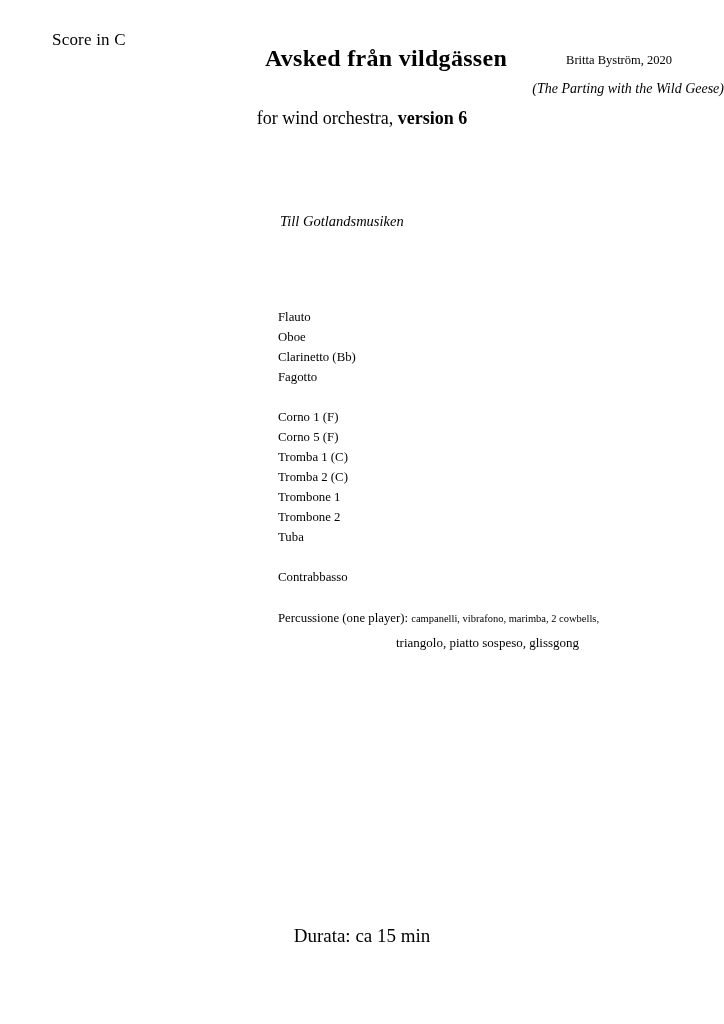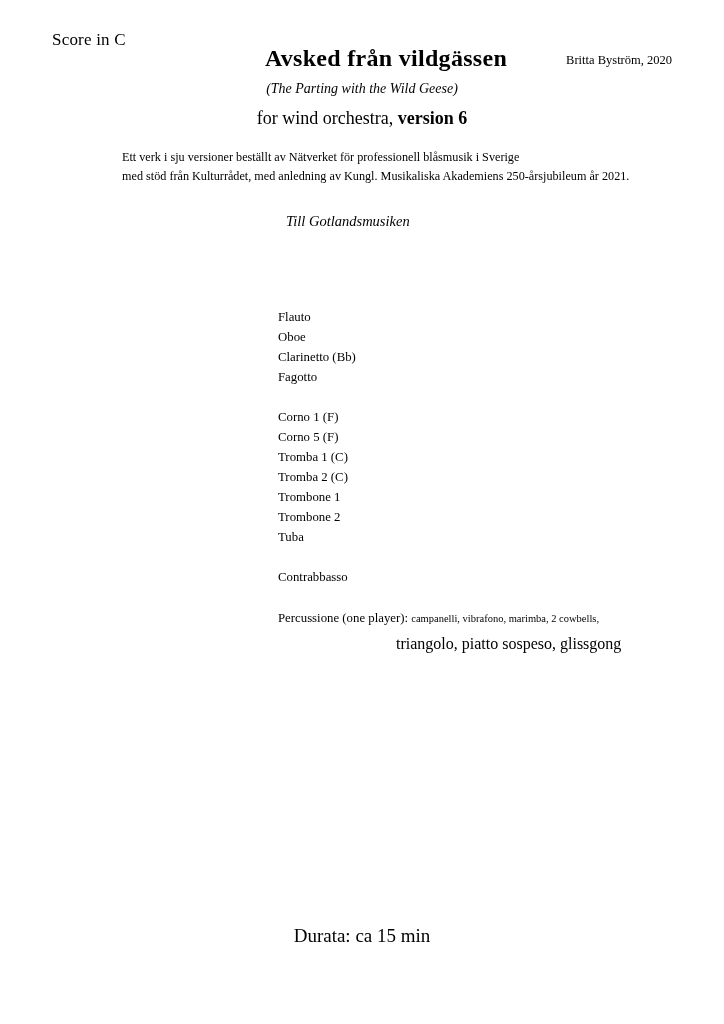--- a/index.html
+++ b/index.html
@@ -46,39 +46,40 @@
     font-size: 24px;
     font-weight: bold;
     letter-spacing: 0.3px;
     line-height: 1.2;
     padding-left: 48px;
   }
   .subtitle-en {
     font-size: 14px;
     font-style: italic;
     margin-top: 8px;
+    text-align: right;
   }
   .instrumentation-line {
     font-size: 18px;
     margin-top: 11px;
   }
   .instrumentation-line .version {
     font-weight: bold;
   }
   .commission {
     position: absolute;
     left: 122px;
     top: 148px;
     font-size: 12.2px;
     line-height: 1.55;
     width: 520px;
   }
   .dedication {
     position: absolute;
-    left: 286px;
+    left: 280px;
     top: 213px;
     font-size: 14.5px;
     font-style: italic;
   }
   .instrument-list {
     position: absolute;
     left: 278px;
     top: 307px;
     font-size: 12.8px;
     line-height: 1;
@@ -99,21 +100,21 @@
     width: 400px;
   }
   .perc-label-row {
     white-space: nowrap;
     line-height: 1.2;
   }
   .perc-detail {
     font-size: 10.5px;
   }
   .perc-detail-2 {
-    font-size: 16px;
+    font-size: 13px;
     margin-top: 9px;
     margin-left: 118px;
   }
   .durata {
     position: absolute;
     left: 0;
     right: 0;
     top: 925px;
     text-align: center;
     font-size: 19px;
@@ -127,24 +128,20 @@
   <div class="score-in">Score in C</div>
 
   <div class="composer">Britta Byström, 2020</div>
 
   <div class="title-block">
     <div class="main-title">Avsked från vildgässen</div>
     <div class="subtitle-en">(The Parting with the Wild Geese)</div>
     <div class="instrumentation-line"><span>for wind orchestra, </span><span class="version">version 6</span></div>
   </div>
 
-  <div class="commission">
-    <div>Ett verk i sju versioner beställt av Nätverket för professionell blåsmusik i Sverige</div>
-    <div>med stöd från Kulturrådet, med anledning av Kungl. Musikaliska Akademiens 250-årsjubileum år 2021.</div>
-  </div>
 
   <div class="dedication">Till Gotlandsmusiken</div>
 
   <div class="instrument-list">
     <div class="inst-row">Flauto</div>
     <div class="inst-row">Oboe</div>
     <div class="inst-row">Clarinetto (Bb)</div>
     <div class="inst-row">Fagotto</div>
 
     <div class="inst-gap"></div>

